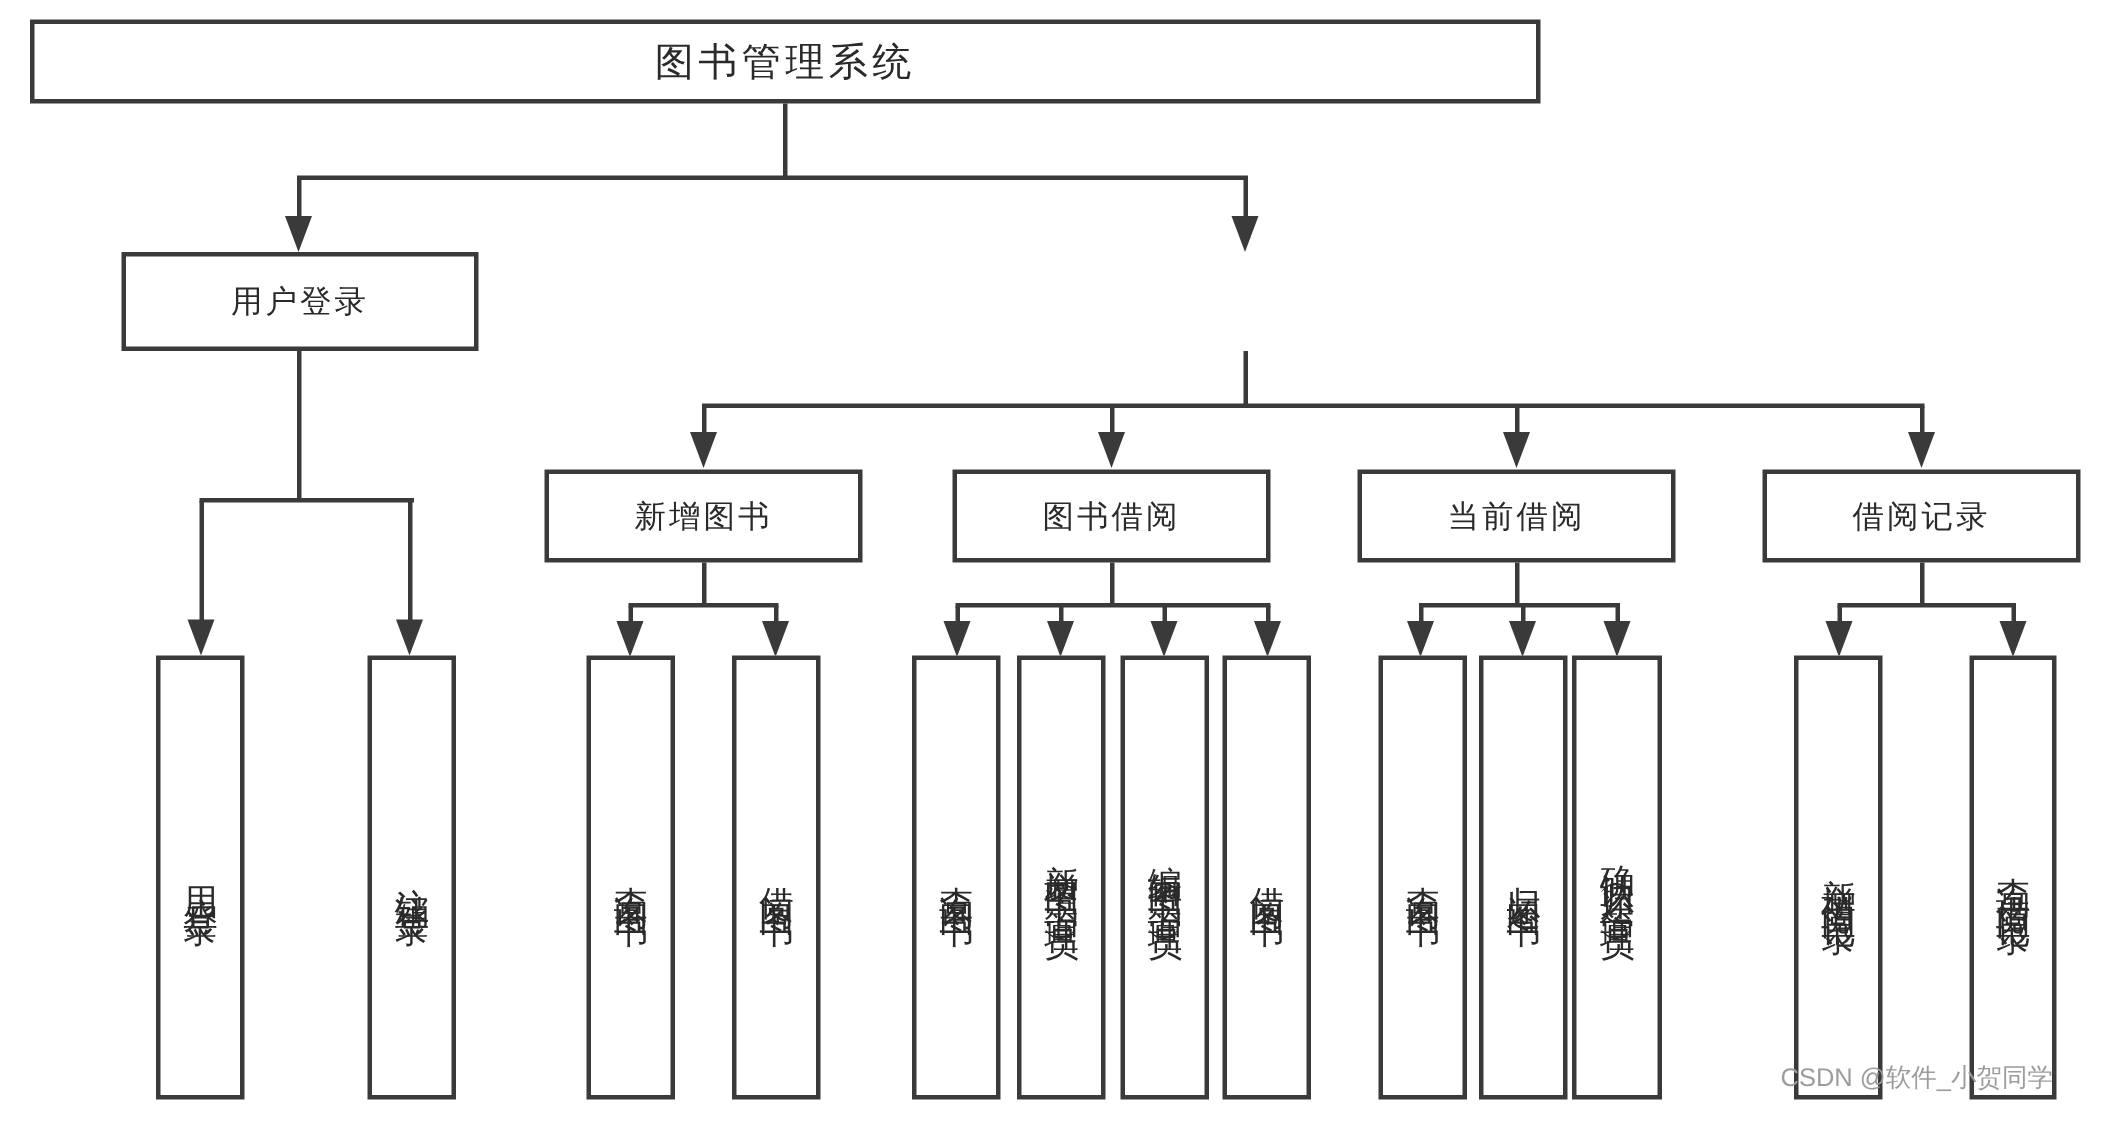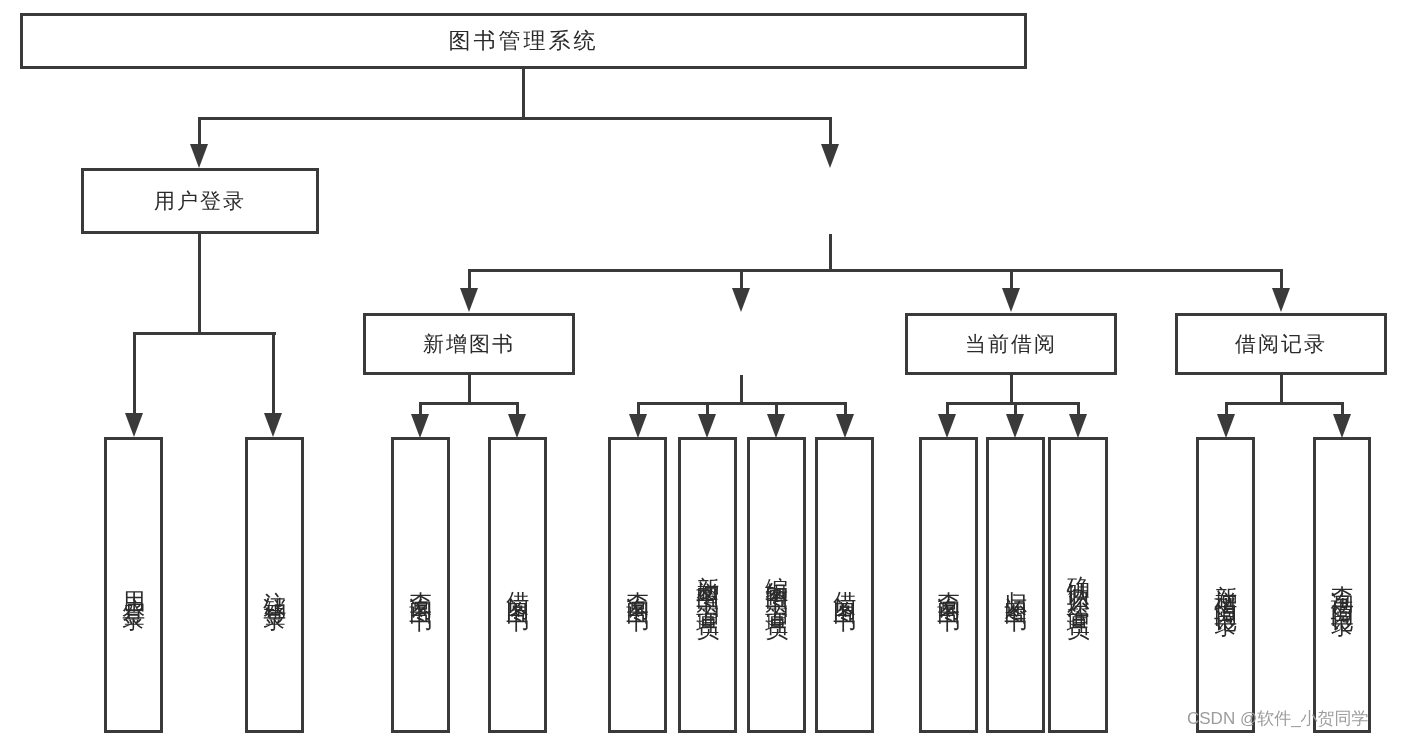--- a/index.html
+++ b/index.html
@@ -24,21 +24,21 @@
     position: absolute;
     box-sizing: border-box;
     border: 3px solid var(--line);
     background: #fff;
     display: flex;
     align-items: center;
     justify-content: center;
     color: var(--text);
   }
   .hbox { font-size: 21px; letter-spacing: 2px; }
-  .rootbox { font-size: 22px; letter-spacing: 3px; }
+  .rootbox { font-size: 26px; letter-spacing: 3px; }
   .vbox {
     writing-mode: vertical-rl;
     text-orientation: mixed;
     font-size: 23px;
     letter-spacing: 6px;
     line-height: 1.1;
   }
   .ln { position: absolute; background: var(--line); }
   .ar {
     position: absolute;
@@ -83,20 +83,21 @@
   <div class="ln" style="left:468px;top:271px;width:3px;height:18px"></div>
   <div class="ar" style="left:460px;top:288px"></div>
   <div class="ln" style="left:740px;top:271px;width:3px;height:18px"></div>
   <div class="ar" style="left:732px;top:288px"></div>
   <div class="ln" style="left:1010px;top:271px;width:3px;height:18px"></div>
   <div class="ar" style="left:1002px;top:288px"></div>
   <div class="ln" style="left:1280px;top:271px;width:3px;height:18px"></div>
   <div class="ar" style="left:1272px;top:288px"></div>
 
   <div class="box hbox" style="left:363px;top:313px;width:212px;height:62px">新增图书</div>
+  <div class="box hbox" style="left:635px;top:313px;width:212px;height:62px">图书借阅</div>
   <div class="box hbox" style="left:1175px;top:313px;width:212px;height:62px">借阅记录</div>
   <div class="box hbox" style="left:905px;top:313px;width:212px;height:62px">当前借阅</div>
 
   <div class="ln" style="left:468px;top:375px;width:3px;height:29px"></div>
   <div class="ln" style="left:419px;top:402px;width:100px;height:3px"></div>
   <div class="ln" style="left:419px;top:404px;width:3px;height:11px"></div>
   <div class="ar" style="left:411px;top:414px"></div>
   <div class="ln" style="left:516px;top:404px;width:3px;height:11px"></div>
   <div class="ar" style="left:508px;top:414px"></div>
 

